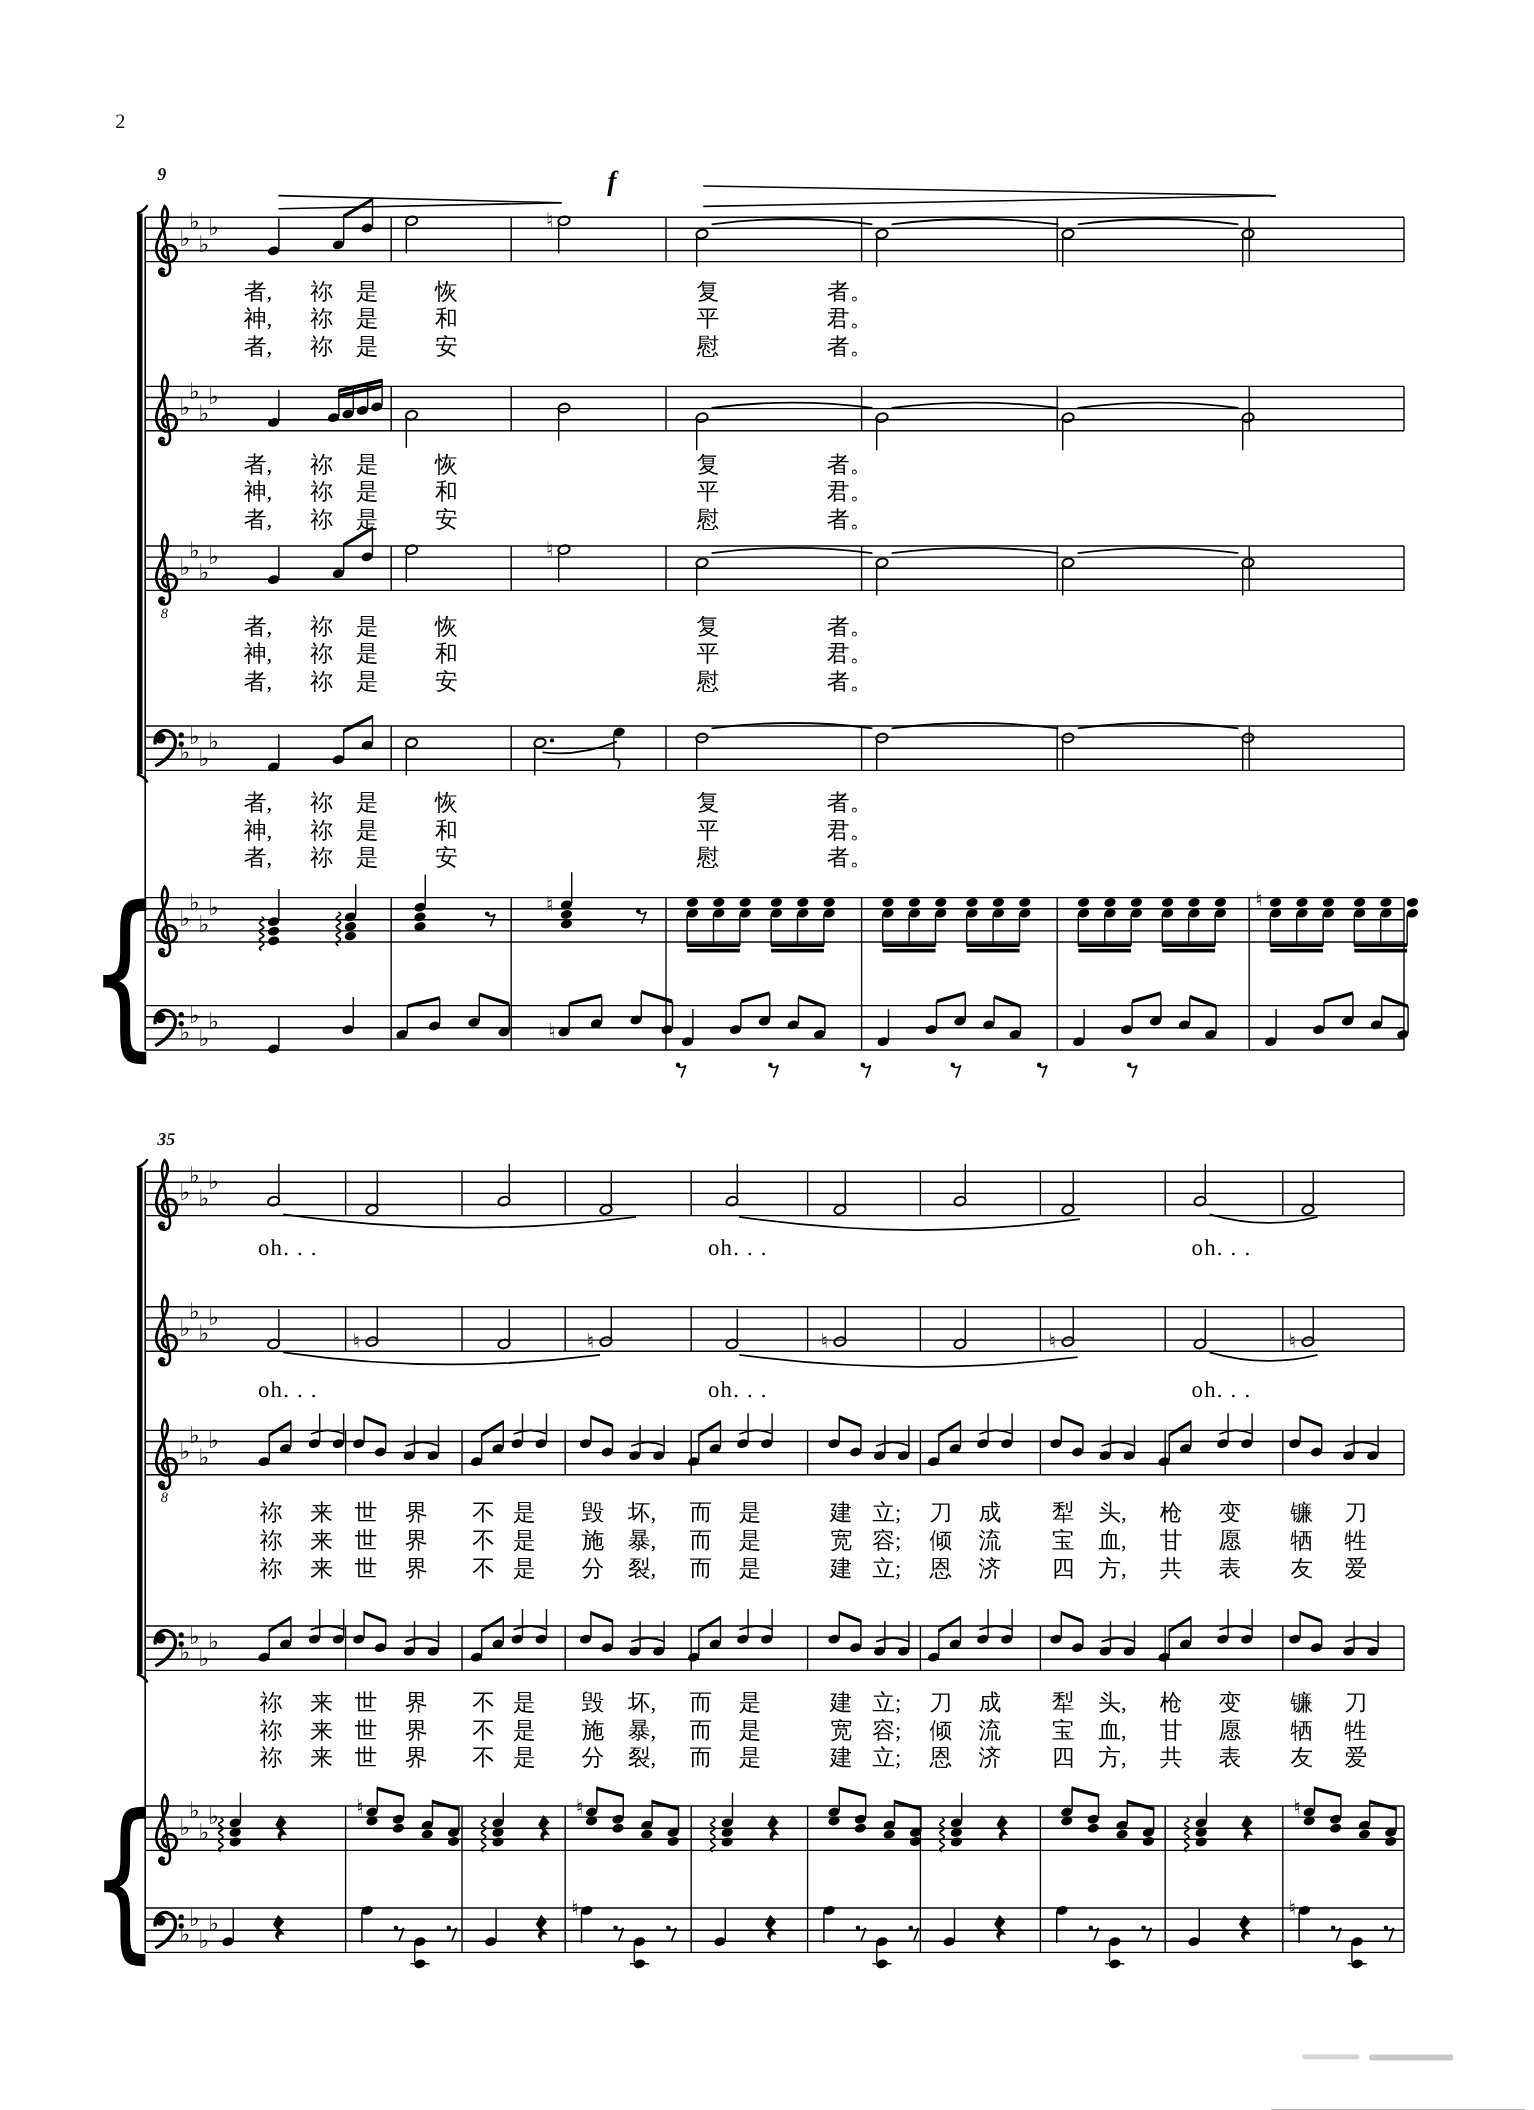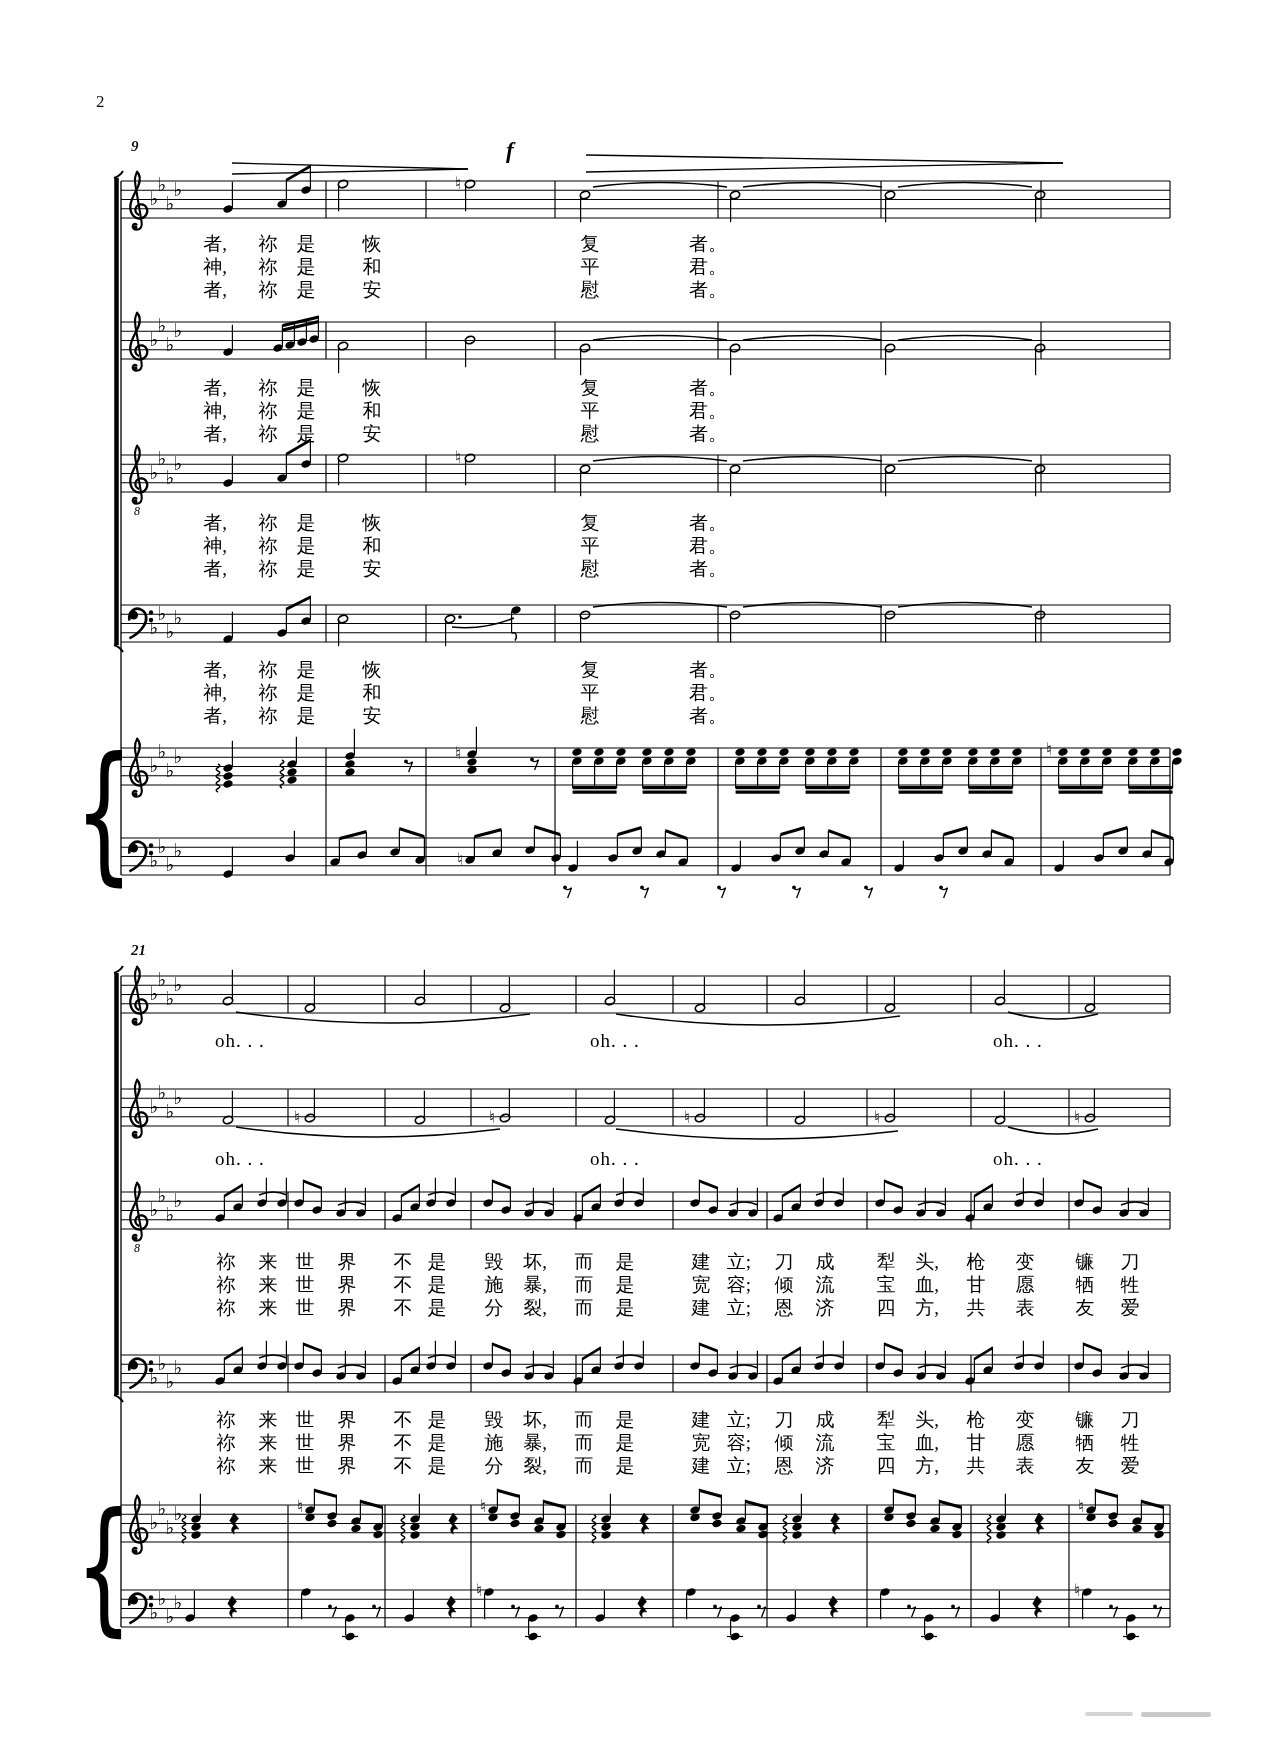--- a/index.html
+++ b/index.html
@@ -43,21 +43,21 @@
     display:inline-block;height:4px;border-radius:2px;background:#d4d4d4;
     vertical-align:top;margin-right:8px;
   }
 </style>
 </head>
 <body>
 
 <div class="page">
   <span class="page-number">2</span>
   <span class="measure-number" style="left:131px;top:138px">9</span>
-  <span class="measure-number" style="left:131px;top:942px">21</span>
+  <span class="measure-number" style="left:131px;top:942px">35</span>
   <span class="dynamic-f">f</span>
 
   <svg class="notation" id="notation" width="1278" height="1758" viewBox="0 0 1278 1758">
       <g>
         <g>
           <line x1="116.5" y1="178" x2="116.5" y2="645" stroke="#000" stroke-width="4.5"></line>
           <path d="M 114 178 q 6 -2 9 -7" fill="none" stroke="#000" stroke-width="2"></path>
           <path d="M 114 645 q 6 2 9 7" fill="none" stroke="#000" stroke-width="2"></path>
         </g>
         <g>

